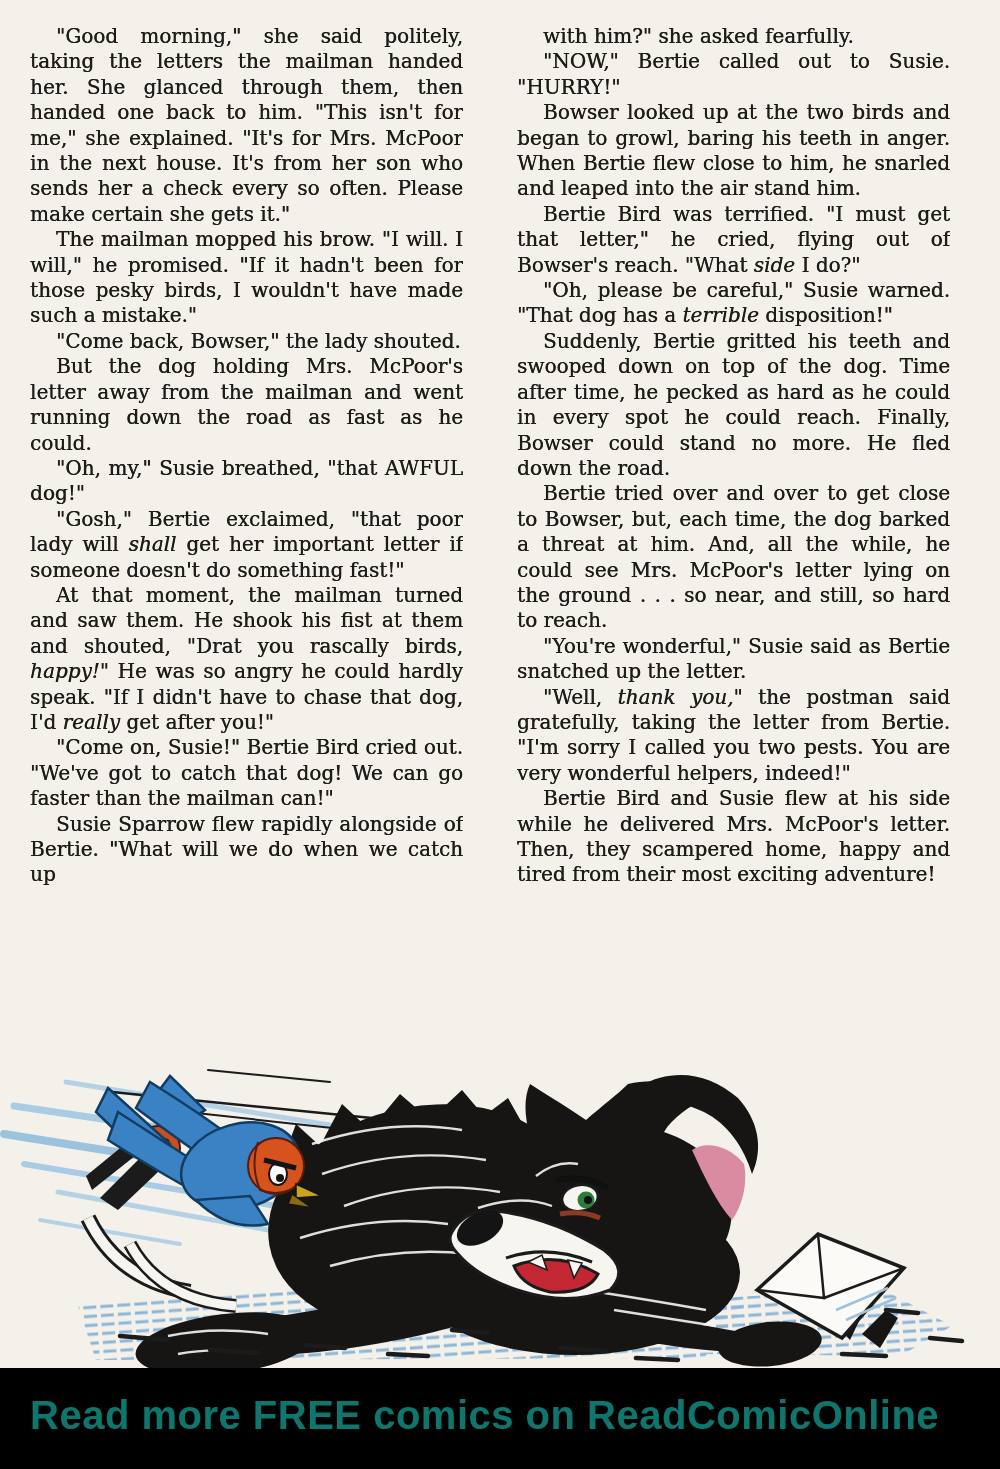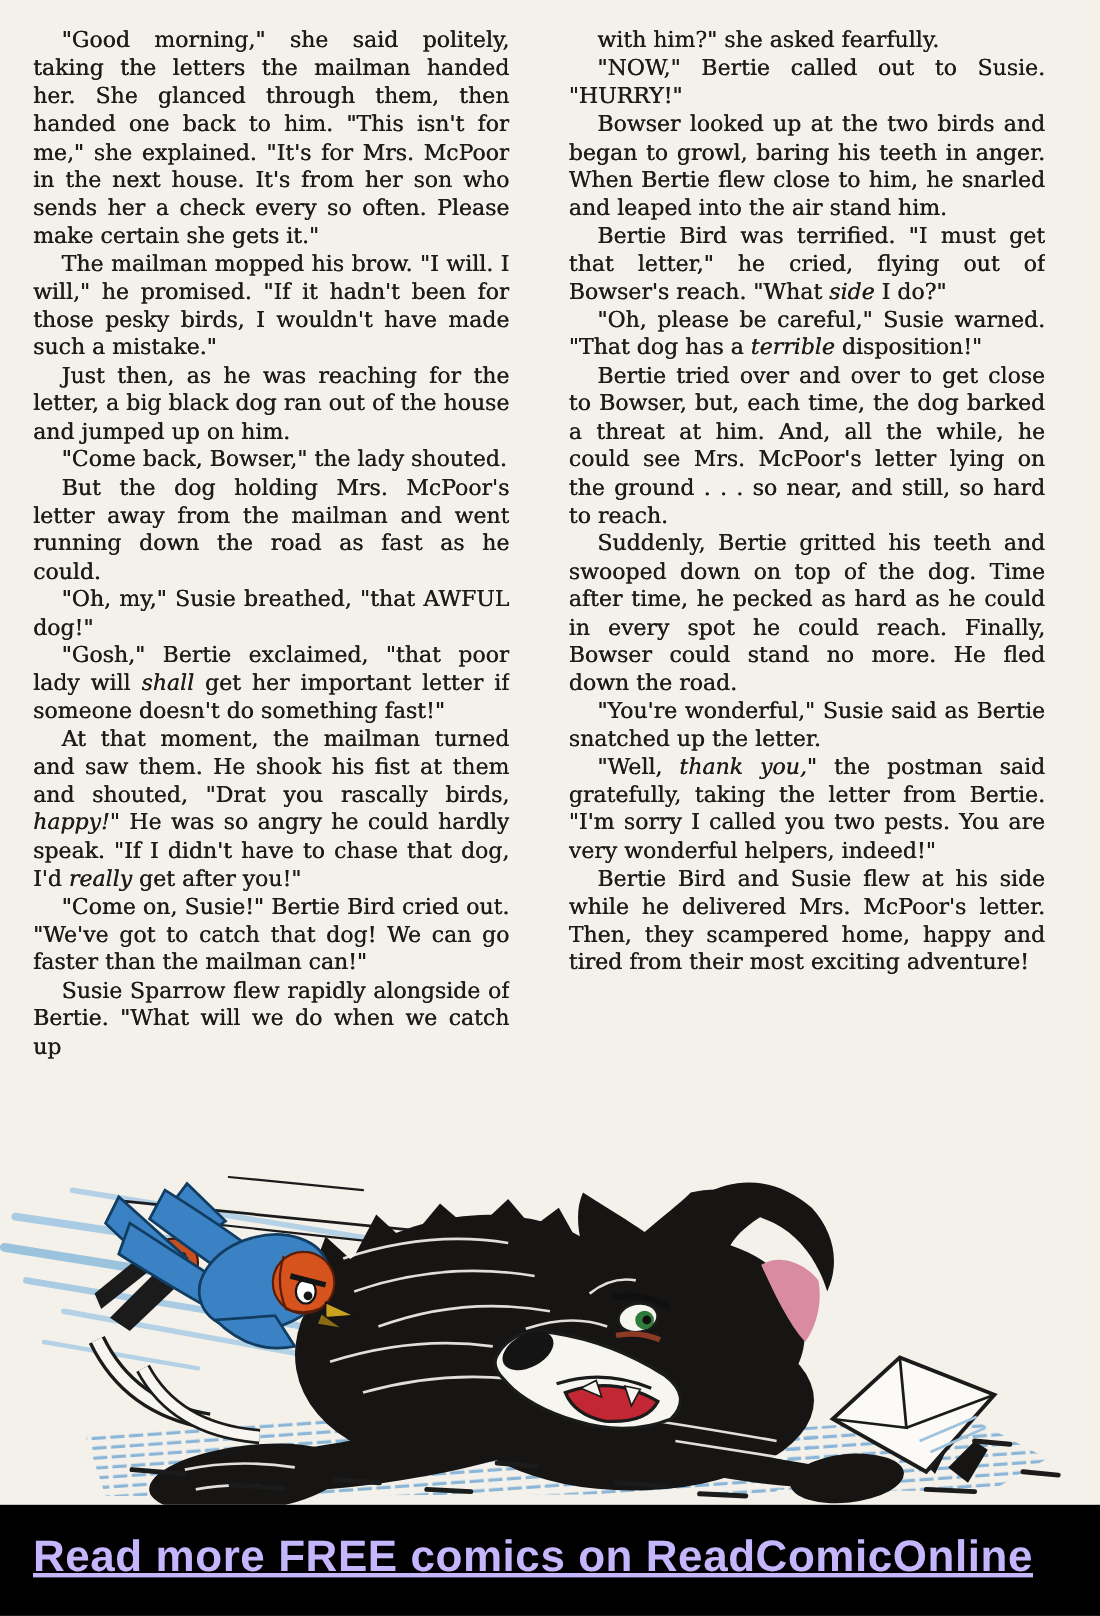--- a/index.html
+++ b/index.html
@@ -22,51 +22,50 @@
   .para em { font-style:italic; }
   .illustration {
     position:absolute; top:1048px; left:0;
     width:1000px; height:320px; display:block;
   }
   .footer {
     position:absolute; left:0; top:1368px; width:1000px; height:101px;
     background:#000000; display:flex; align-items:center;
   }
   .footer-text {
-    color:#c4b5fd; font-family:"Liberation Sans", sans-serif;
+    color:#0f766e; font-family:"Liberation Sans", sans-serif;
     font-weight:bold; font-size:40px; padding-left:30px; padding-bottom:6px;
-    letter-spacing:0.5px; white-space:nowrap;text-decoration:underline;
+    letter-spacing:0.5px; white-space:nowrap;
   }
 </style>
 </head>
 <body>
 
 <div class="page">
 
   <div class="story">
     <div class="col">
         <p class="para">"Good morning," she said politely, taking the letters the mailman handed her. She glanced through them, then handed one back to him. "This isn't for me," she explained. "It's for Mrs. McPoor in the next house. It's from her son who sends her a check every so often. Please make certain she gets it."</p>
         <p class="para">The mailman mopped his brow. "I will. I will," he promised. "If it hadn't been for those pesky birds, I wouldn't have made such a mistake."</p>
-        <p class="para">Just then, as he was reaching for the letter, a big black dog ran out of the house and jumped up on him.</p>
         <p class="para">"Come back, Bowser," the lady shouted.</p>
         <p class="para">But the dog holding Mrs. McPoor's letter away from the mailman and went running down the road as fast as he could.</p>
         <p class="para">"Oh, my," Susie breathed, "that AWFUL dog!"</p>
         <p class="para">"Gosh," Bertie exclaimed, "that poor lady will <em>shall</em> get her important letter if someone doesn't do something fast!"</p>
         <p class="para">At that moment, the mailman turned and saw them. He shook his fist at them and shouted, "Drat you rascally birds, <em>happy!</em>" He was so angry he could hardly speak. "If I didn't have to chase that dog, I'd <em>really</em> get after you!"</p>
         <p class="para">"Come on, Susie!" Bertie Bird cried out. "We've got to catch that dog! We can go faster than the mailman can!"</p>
         <p class="para">Susie Sparrow flew rapidly alongside of Bertie. "What will we do when we catch up</p>
       </div>
     <div class="col">
         <p class="para">with him?" she asked fearfully.</p>
         <p class="para">"NOW," Bertie called out to Susie. "HURRY!"</p>
         <p class="para">Bowser looked up at the two birds and began to growl, baring his teeth in anger. When Bertie flew close to him, he snarled and leaped into the air stand him.</p>
         <p class="para">Bertie Bird was terrified. "I must get that letter," he cried, flying out of Bowser's reach. "What <em>side</em> I do?"</p>
         <p class="para">"Oh, please be careful," Susie warned. "That dog has a <em>terrible</em> disposition!"</p>
+        <p class="para">Suddenly, Bertie gritted his teeth and swooped down on top of the dog. Time after time, he pecked as hard as he could in every spot he could reach. Finally, Bowser could stand no more. He fled down the road.</p>
         <p class="para">Bertie tried over and over to get close to Bowser, but, each time, the dog barked a threat at him. And, all the while, he could see Mrs. McPoor's letter lying on the ground . . . so near, and still, so hard to reach.</p>
-        <p class="para">Suddenly, Bertie gritted his teeth and swooped down on top of the dog. Time after time, he pecked as hard as he could in every spot he could reach. Finally, Bowser could stand no more. He fled down the road.</p>
         <p class="para">"You're wonderful," Susie said as Bertie snatched up the letter.</p>
         <p class="para">"Well, <em>thank you,</em>" the postman said gratefully, taking the letter from Bertie. "I'm sorry I called you two pests. You are very wonderful helpers, indeed!"</p>
         <p class="para">Bertie Bird and Susie flew at his side while he delivered Mrs. McPoor's letter. Then, they scampered home, happy and tired from their most exciting adventure!</p>
       </div>
   </div>
 
   <svg class="illustration" viewBox="0 0 1000 320" xmlns="http://www.w3.org/2000/svg">
     <defs>
       <pattern id="hatch" width="17" height="9" patternUnits="userSpaceOnUse" patternTransform="rotate(-4)">
         <line x1="0" y1="4" x2="17" y2="4" stroke="#8cb6d8" stroke-width="3" stroke-dasharray="10 4"></line>

